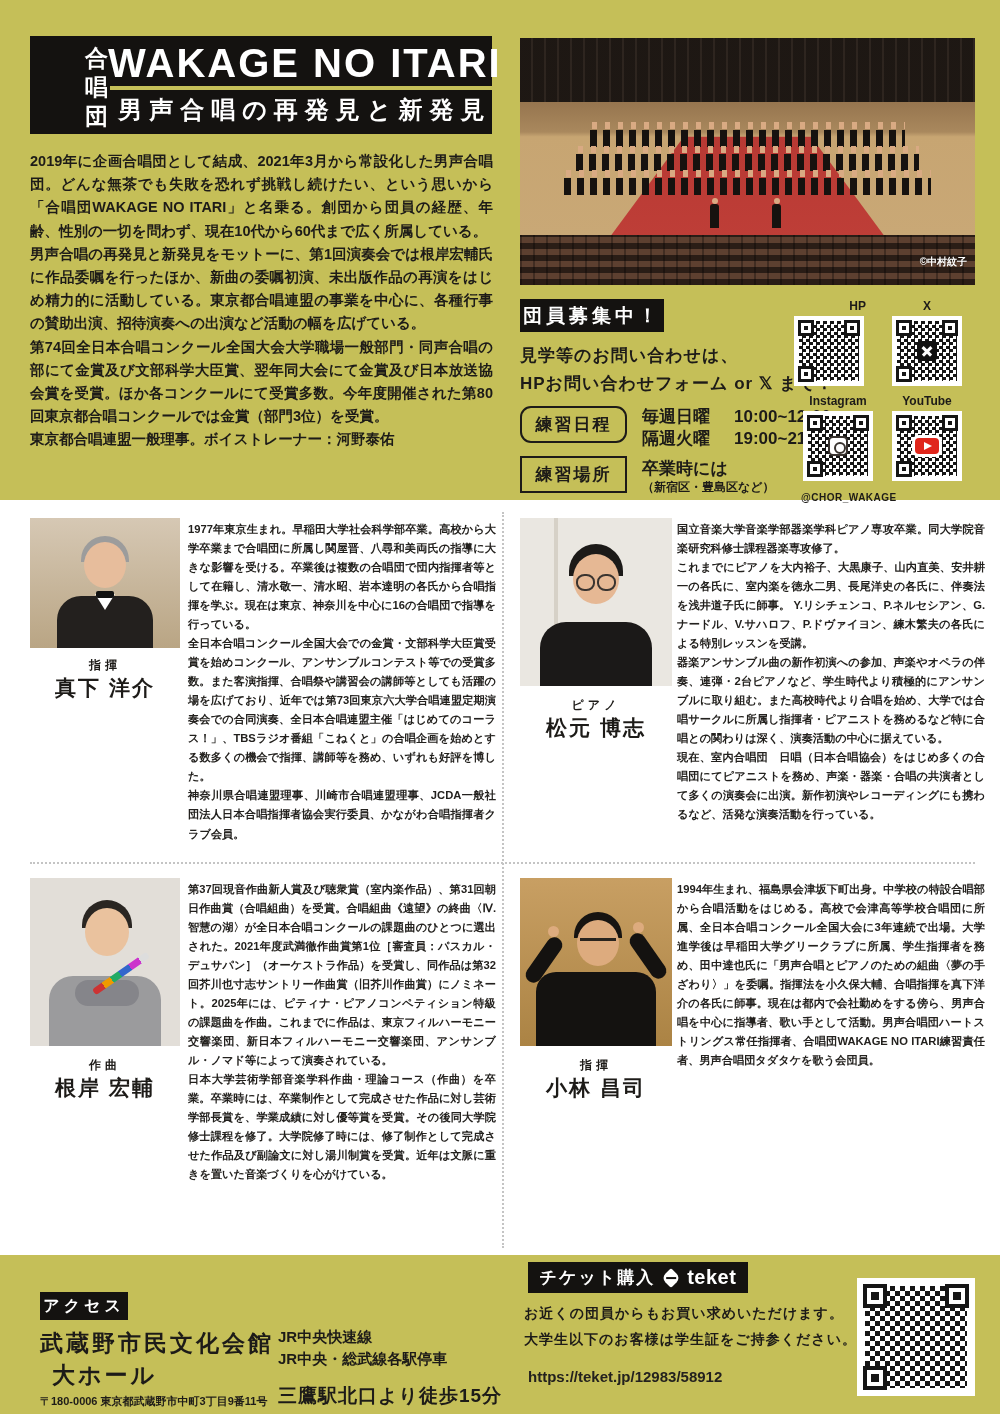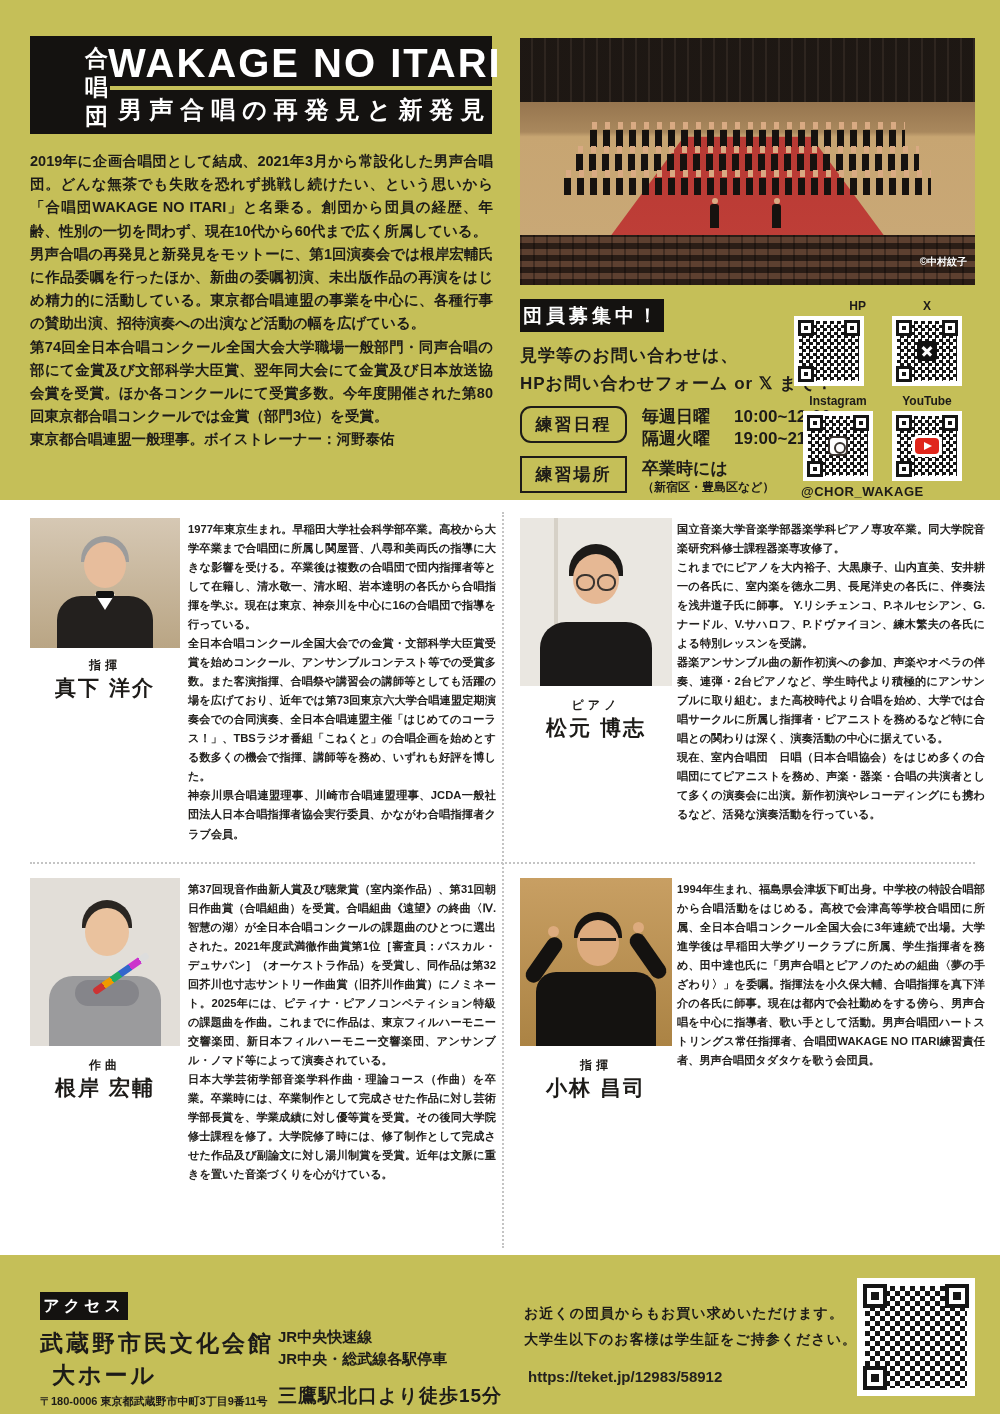--- a/index.html
+++ b/index.html
@@ -46,21 +46,21 @@
   .place-sub { position:absolute; left:642px; top:479px; font-size:12px; font-weight:600; white-space:nowrap; }
 
   
   .qr-item { position:absolute; width:74px; text-align:center; }
   .qr-label { font-size:12px; font-weight:700; color:#1d1b18; margin-bottom:3px; }
   .qr { position:relative; width:70px; height:70px; background:#fff; margin:0 auto; }
   .qr .pat { position:absolute; inset:5px; background:repeating-conic-gradient(#151515 0% 25%, rgba(0,0,0,0) 0% 50%); background-size:7px 7px; }
   .fq { position:absolute; width:16px; height:16px; border:3px solid #151515; background:#fff; }
   .fq::after { content:""; position:absolute; inset:3px; background:#151515; }
   .fq.tl { left:4px; top:4px; } .fq.tr { right:4px; top:4px; } .fq.bl { left:4px; bottom:4px; }
-  .qr-caption { font-size:13px; font-weight:700; margin-top:3px; letter-spacing:.5px; }
+  .qr-caption { font-size:10px; font-weight:700; margin-top:11px; letter-spacing:.5px; }
   .qr-center { position:absolute; left:50%; top:50%; transform:translate(-50%,-50%); }
   .qx { width:20px; height:20px; background:#111; border-radius:4px; }
   .qx::before,.qx::after { content:""; position:absolute; left:4px; top:9px; width:12px; height:2.5px; background:#fff; }
   .qx::before { transform:rotate(45deg);} .qx::after { transform:rotate(-45deg);}
   .qig { width:20px; height:20px; background:#fff; border:2.5px solid #3a3430; border-radius:5px; }
   .qig::after { content:""; position:absolute; left:3.5px; top:3.5px; width:8px; height:8px; border:2px solid #3a3430; border-radius:50%; }
   .qyt { width:24px; height:16px; background:#e0261c; border-radius:4px; box-shadow:0 0 0 3px #fff; }
   .qyt::after { content:""; position:absolute; left:9px; top:4px; border-left:8px solid #fff; border-top:4.5px solid rgba(0,0,0,0); border-bottom:4.5px solid rgba(0,0,0,0); }
 
   
@@ -289,20 +289,25 @@
   <div class="p-bio" style="left:677px;top:880px;">1994年生まれ、福島県会津坂下町出身。中学校の特設合唱部から合唱活動をはじめる。高校で会津高等学校合唱団に所属、全日本合唱コンクール全国大会に3年連続で出場。大学進学後は早稲田大学グリークラブに所属、学生指揮者を務め、田中達也氏に「男声合唱とピアノのための組曲〈夢の手ざわり〉」を委嘱。指揮法を小久保大輔、合唱指揮を真下洋介の各氏に師事。現在は都内で会社勤めをする傍ら、男声合唱を中心に指導者、歌い手として活動。男声合唱団ハートストリングス常任指揮者、合唱団WAKAGE NO ITARI練習責任者、男声合唱団タダタケを歌う会団員。</div>
 
   <div class="black-label access-heading">アクセス</div>
   <div class="venue1">武蔵野市民文化会館</div>
   <div class="venue2">大ホール</div>
   <div class="address">〒180-0006 東京都武蔵野市中町3丁目9番11号</div>
   <div class="train1">JR中央快速線</div>
   <div class="train2">JR中央・総武線各駅停車</div>
   <div class="walk">三鷹駅北口より徒歩15分</div>
 
+  <div class="black-label ticket-heading">
+    <span>チケット購入</span>
+    <span class="teket-icon"></span>
+    <span class="teket-brand">teket</span>
+  </div>
   <div class="ticket-line" style="top:1331px;">大学生以下のお客様は学生証をご持参ください。</div>
   <div class="ticket-line" style="top:1305px;">お近くの団員からもお買い求めいただけます。</div>
   <div class="ticket-url">https://teket.jp/12983/58912</div>
   <div class="qr-big">
       <div class="pat"></div>
       <div class="fq tl"></div>
       <div class="fq tr"></div>
       <div class="fq bl"></div>
     </div>
 </div>

